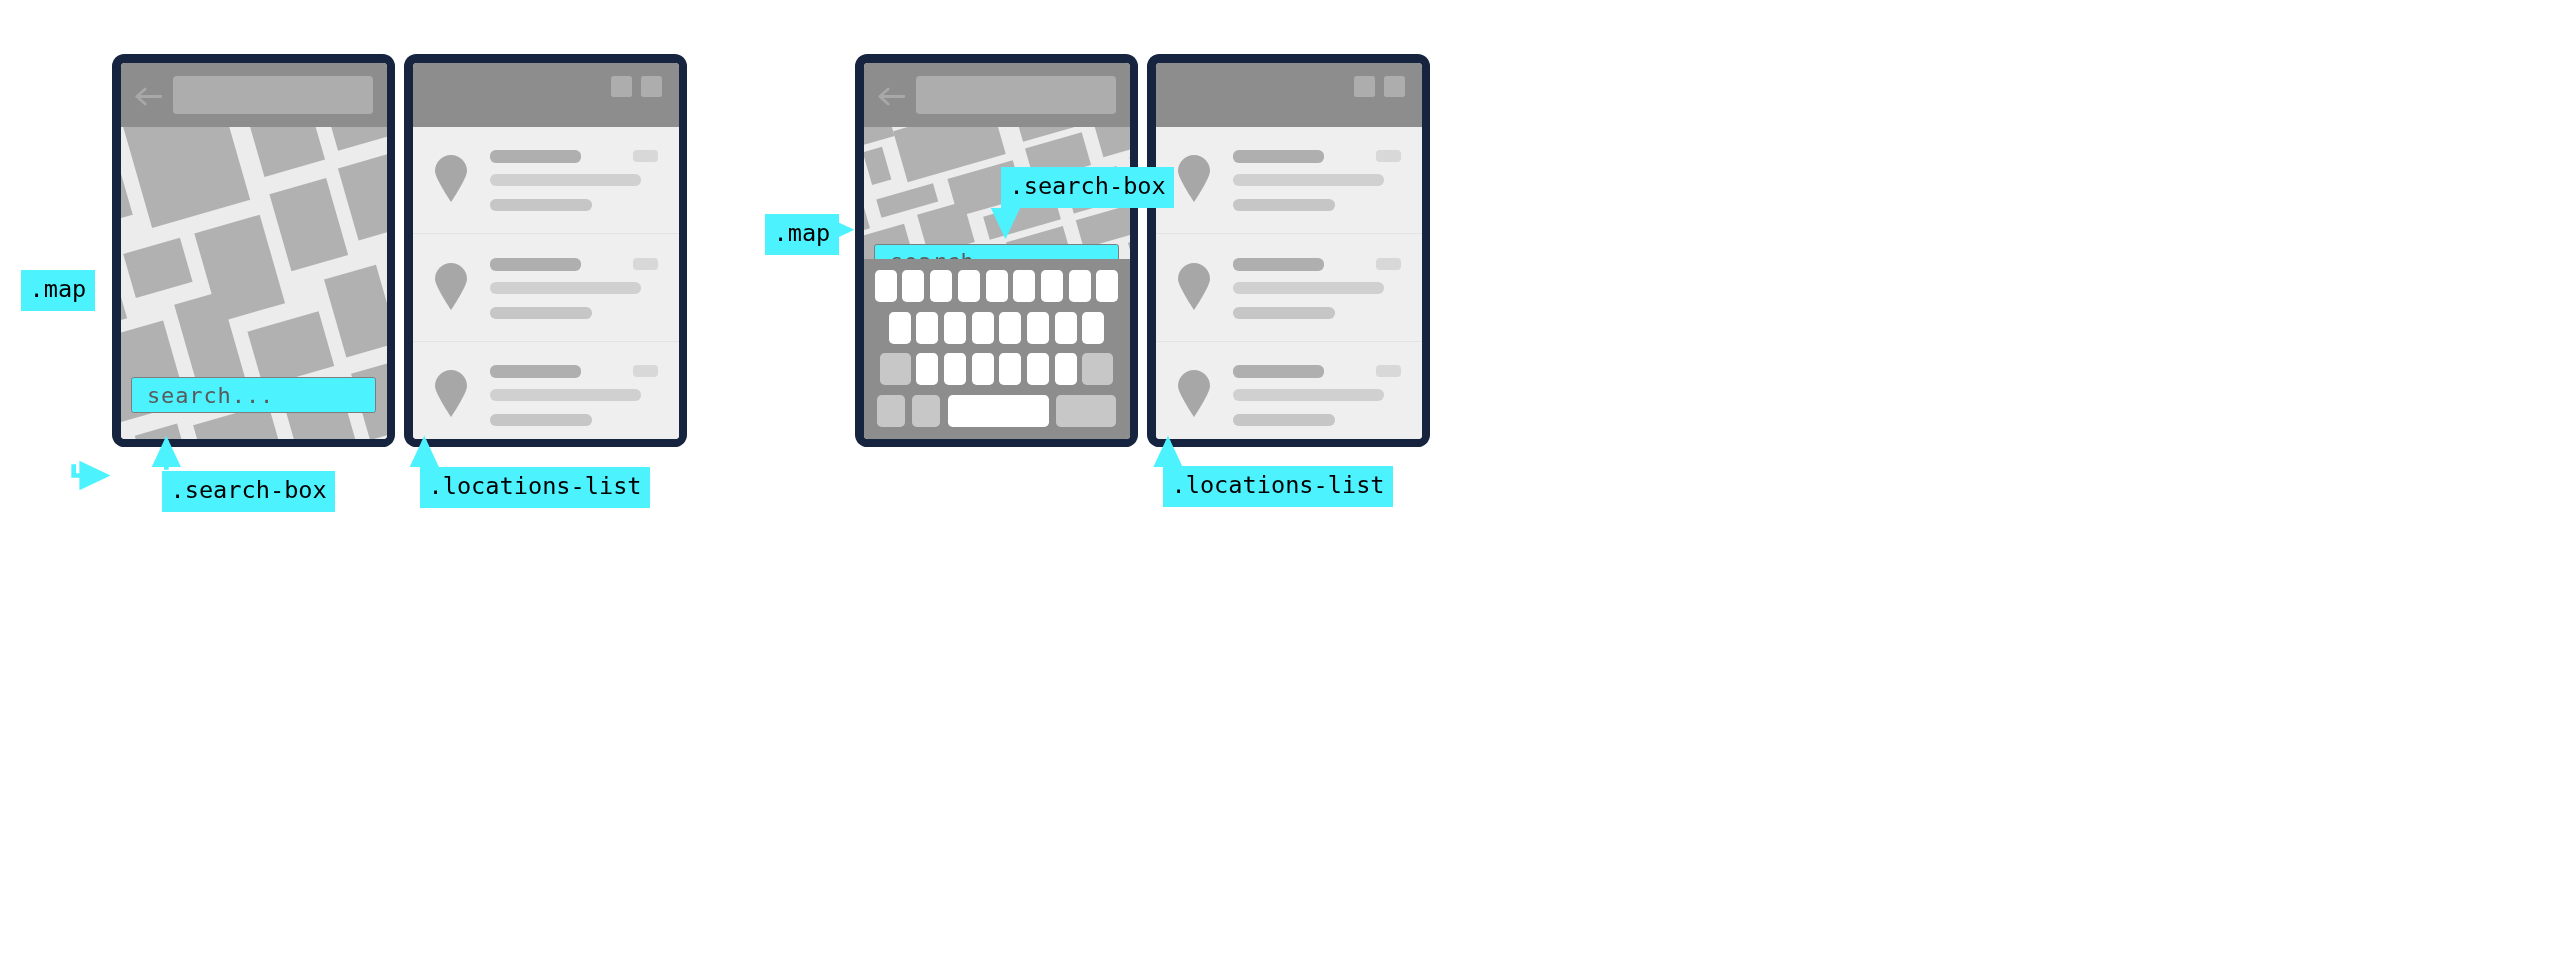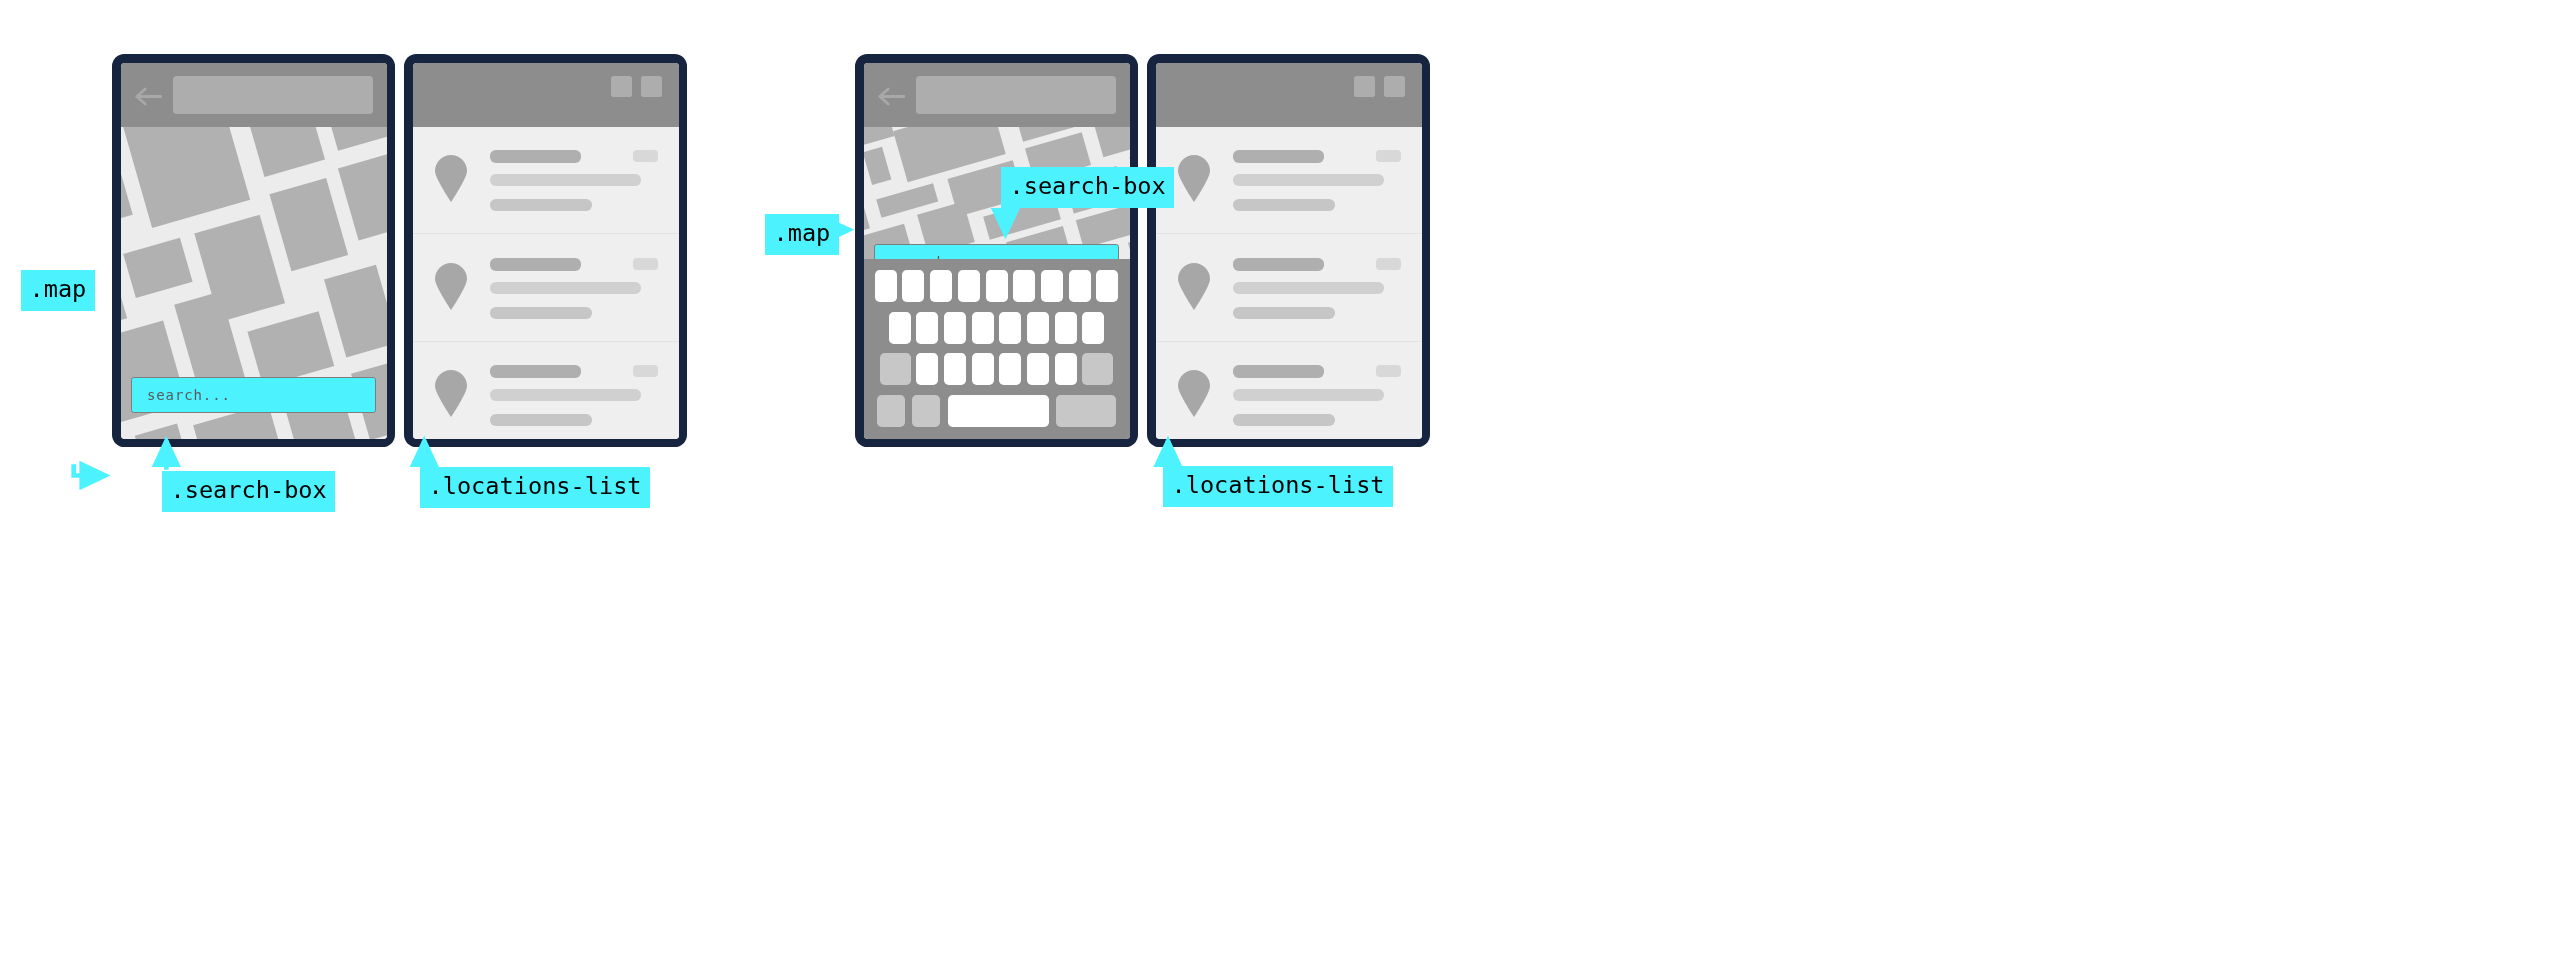--- a/index.html
+++ b/index.html
@@ -23,21 +23,21 @@
   .map-area{position:absolute;left:0;top:64px;right:0;bottom:0;
             background:#ececec;overflow:hidden;}
   .map-plane{position:absolute;left:-42%;top:-42%;width:184%;height:184%;
              transform:rotate(-16deg);transform-origin:50% 50%;}
   .blk{position:absolute;background:#b1b1b1;}
 
   
   .search-box{position:absolute;background:#4df2ff;border:1.4px solid #7d7d7d;
               border-radius:2.8px;display:flex;align-items:center;
               box-sizing:border-box;padding-left:15px;}
-  .search-box span{color:#5a5a5a;font-size:14px;letter-spacing:0.9px;
+  .search-box span{color:#5a5a5a;font-size:22px;letter-spacing:0.9px;
                    font-family:"DejaVu Sans Mono","Liberation Mono",monospace;}
 
   
   .keyboard{position:absolute;left:0;right:0;bottom:0;background:#8d8d8d;}
   .kb-row{position:absolute;left:0;right:0;display:flex;justify-content:center;}
   .key{background:#ffffff;border-radius:4.7px;}
   .key.alt{background:#c7c7c7;}
 
   
   .list-bar{position:absolute;left:0;top:0;right:0;height:64px;background:#8d8d8d;}

